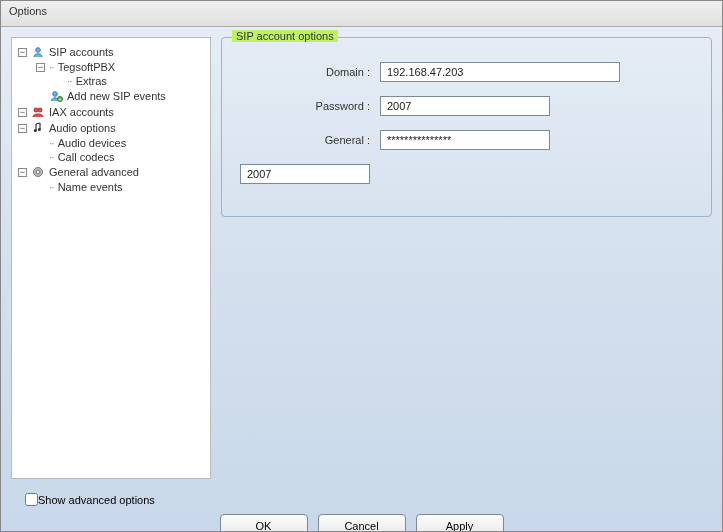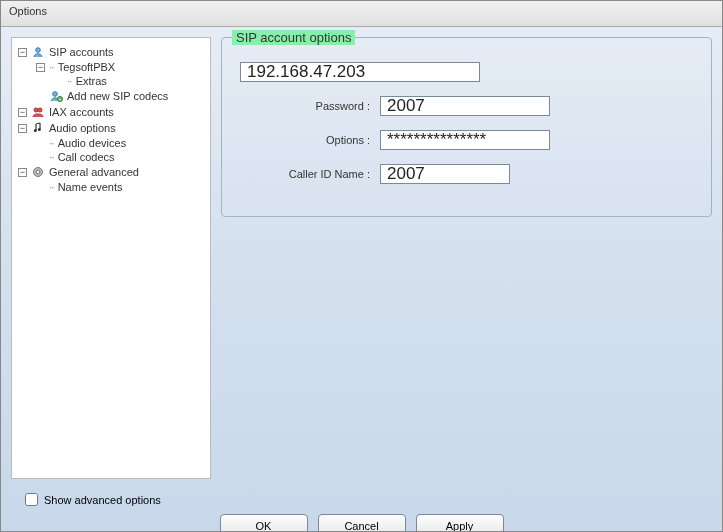--- a/index.html
+++ b/index.html
@@ -67,51 +67,51 @@
   border-radius: 4px;
   padding: 24px 18px 18px 18px;
   position: relative;
   background: transparent;
 }
 .groupbox-title {
   position: absolute;
   top: -8px;
   left: 10px;
   padding: 0 4px;
-  background: #86efac;
-  font-size: 13px;
+  background: #bef264;
+  font-size: 11px;
   color: #333;
 }
 .form-row {
   display: flex;
   align-items: center;
   margin-bottom: 14px;
 }
 .form-label {
   width: 140px;
   text-align: right;
   padding-right: 10px;
   color: #333;
 }
 .form-input {
   height: 20px;
   border: 1px solid #7a8a9a;
   background: #fff;
   padding: 2px 6px;
   font-family: inherit;
-  font-size: 17px;
+  font-size: 11px;
   color: #222;
 }
 .form-input.w-long { width: 240px; }
 .form-input.w-med { width: 170px; }
 .form-input.w-short { width: 130px; }
 .bottom {
   padding: 4px 14px 10px 14px;
 }
-.adv-row { display: flex; align-items: flex-end; gap: 6px; margin-bottom: 8px; padding-left: 10px; }
+.adv-row { display: flex; align-items: flex-end; gap: 0; margin-bottom: 8px; padding-left: 10px; }
 .adv-row input[type=checkbox]{ width:13px; height:13px; }
 .button-row {
   display: flex;
   gap: 10px;
   justify-content: center;
 }
 .btn {
   width: 88px;
   height: 24px;
   border: 1px solid #7a8a9a;
@@ -159,21 +159,21 @@
     <div class="tree-item lvl1">
       <span class="exp-spacer"></span>
       <span class="tree-icon">
         <svg width="14" height="14" viewBox="0 0 14 14">
             <circle cx="6" cy="5" r="2.3" fill="#6fb6e8" stroke="#3a7aaa"></circle>
             <path d="M2.5 12c0-2 2-3.2 3.5-3.2s3.5 1.2 3.5 3.2" fill="#6fb6e8" stroke="#3a7aaa"></path>
             <circle cx="11" cy="10" r="2.5" fill="#5cb85c" stroke="#2e7d32"></circle>
             <text x="11" y="12" text-anchor="middle" font-size="5" fill="#fff">+</text>
           </svg>
       </span>
-      <span class="tree-label">Add new SIP codecs</span>
+      <span class="tree-label">Add new SIP events</span>
     </div>
 
     <div class="tree-item lvl0">
       <span class="expander">−</span>
       <span class="tree-icon">
         <svg width="14" height="14" viewBox="0 0 14 14">
             <circle cx="5" cy="5" r="2" fill="#d9534f" stroke="#a33"></circle>
             <circle cx="9" cy="5" r="2" fill="#d9534f" stroke="#a33"></circle>
             <path d="M2 12c0-2 2-3 5-3s5 1 5 3" fill="#d9534f" stroke="#a33"></path>
           </svg>
@@ -226,35 +226,35 @@
     </div>
 
 
   </div>
 
   <div class="right-panel">
     <div class="groupbox">
       <div class="groupbox-title">SIP account options</div>
 
       <div class="form-row">
+        <div class="form-label">Domain :</div>
         <input class="form-input w-long" value="192.168.47.203" style="">
       </div>
 
       <div class="form-row">
         <div class="form-label">Password :</div>
         <input class="form-input w-med" value="2007" style="">
       </div>
 
       <div class="form-row">
-        <div class="form-label">Options :</div>
+        <div class="form-label">General :</div>
         <input class="form-input w-med" value="***************" style="">
       </div>
 
       <div class="form-row">
-        <div class="form-label">Caller ID Name :</div>
         <input class="form-input w-short" value="2007" style="">
       </div>
 
     </div>
   </div>
 
 </div>
 
 <div class="bottom">
   <div class="adv-row">

